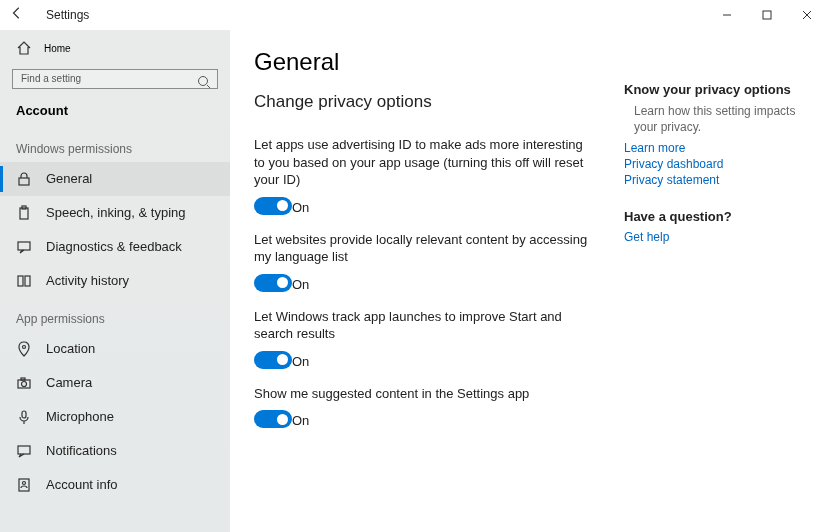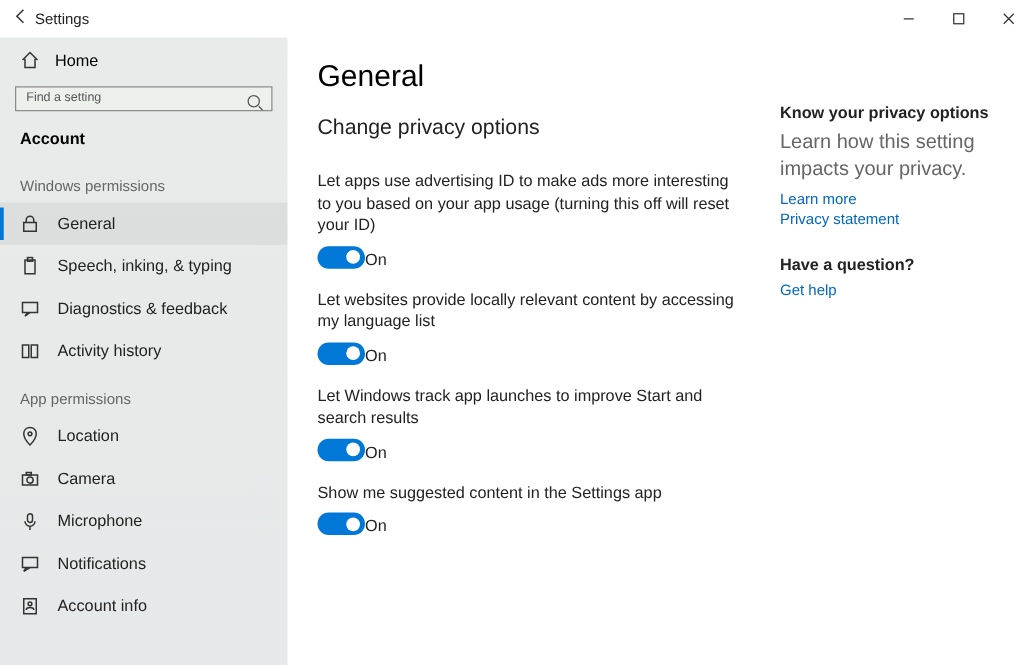--- a/index.html
+++ b/index.html
@@ -1,29 +1,29 @@
 <!DOCTYPE html>
 <html><head>
 <meta charset="utf-8">
 <style>
   * { box-sizing: border-box; margin: 0; padding: 0; font-family: "Segoe UI", sans-serif; }
   body { width: 827px; height: 532px; background: #fff; overflow: hidden; position: relative; }
 
   .titlebar { height: 30px; display: flex; align-items: center; justify-content: space-between; padding: 0 0 0 10px; }
-  .titlebar-left { display: flex; align-items: center; gap: 4px; }
+  .titlebar-left { display: flex; align-items: center; gap: 22px; }
   .back-icon svg { width: 14px; height: 14px; }
   .title-text { font-size: 12px; color: #222; }
   .window-controls { display: flex; }
   .window-controls .ctrl { width: 40px; height: 30px; display: flex; align-items: center; justify-content: center; }
   .window-controls svg { width: 10px; height: 10px; }
 
   .content { display: flex; height: calc(532px - 30px); }
 
   .sidebar { width: 230px; background: linear-gradient(to bottom, #e8ebe9, #e6e9e9); display: flex; flex-direction: column; position: relative; }
-  .home-row { display: flex; align-items: center; gap: 12px; padding: 10px 16px 8px 16px; font-size: 13px; }
+  .home-row { display: flex; align-items: center; gap: 12px; padding: 10px 16px 8px 16px; font-size: 10px; }
   .search-wrap { margin: 4px 12px 10px 12px; position: relative; }
   .search-input { width: 100%; height: 20px; border: 1px solid #8c8c8c; background: rgba(255,255,255,0.25); padding: 0 28px 0 8px; font-size: 10px; color: #333; outline: none; }
   .search-input::placeholder { color: #555; }
   .search-icon-btn { position: absolute; right: 6px; top: 6px; }
   .section-title { font-size: 13px; font-weight: 600; padding: 4px 16px 10px 16px; }
   .group-title { font-size: 12px; color: #666; padding: 14px 16px 6px 16px; }
 
   .nav-item { display: flex; align-items: center; gap: 14px; padding: 9px 16px; font-size: 13px; color: #222; cursor: default; position: relative; }
   .nav-item.selected { background: rgba(0,0,0,0.05); }
   .nav-item.selected::before { content: ""; position: absolute; left: 0; top: 4px; bottom: 4px; width: 3px; background: #0078d7; }
@@ -37,21 +37,21 @@
   .page-h1 { font-size: 24px; font-weight: 400; margin-bottom: 16px; }
   .page-h2 { font-size: 17px; font-weight: 400; margin-bottom: 24px; color: #222; }
   .toggle-block { margin-bottom: 16px; }
   .toggle-desc { font-size: 13px; color: #222; line-height: 1.35; margin-bottom: 8px; max-width: 340px; }
   .toggle-row { display: flex; align-items: flex-end; }
   .toggle { width: 38px; height: 18px; border-radius: 9px; background: #0078d7; position: relative; }
   .toggle::after { content: ""; position: absolute; width: 11px; height: 11px; background: #fff; border-radius: 50%; right: 4px; top: 3.5px; }
   .toggle-state { font-size: 13px; color: #222; }
 
   .aside-h { font-size: 13px; font-weight: 600; color: #222; margin-bottom: 6px; }
-  .aside-sub { font-size: 16px; color: #666; line-height: 1.35; margin-bottom: 6px; }
+  .aside-sub { font-size: 12px; color: #666; line-height: 1.35; margin-bottom: 6px; margin-left: 10px; }
   .aside-link { display: block; font-size: 12px; color: #0067c0; margin-bottom: 2px; cursor: default; }
   .aside-section { margin-bottom: 22px; }
 </style>
 </head>
 <body>
 
 <div class="titlebar">
   <div class="titlebar-left">
     <span class="back-icon">
       <svg viewBox="0 0 16 16">
@@ -221,20 +221,21 @@
           <span class="toggle-state">On</span>
         </div>
       </div>
     </div>
 
     <div class="main-aside">
       <div class="aside-section">
         <div class="aside-h">Know your privacy options</div>
         <div class="aside-sub">Learn how this setting impacts your privacy.</div>
         <a class="aside-link">Learn more</a>
+        <a class="aside-link">Privacy dashboard</a>
         <a class="aside-link">Privacy statement</a>
       </div>
       <div class="aside-section">
         <div class="aside-h">Have a question?</div>
         <a class="aside-link">Get help</a>
       </div>
     </div>
   </div>
 </div>
 

